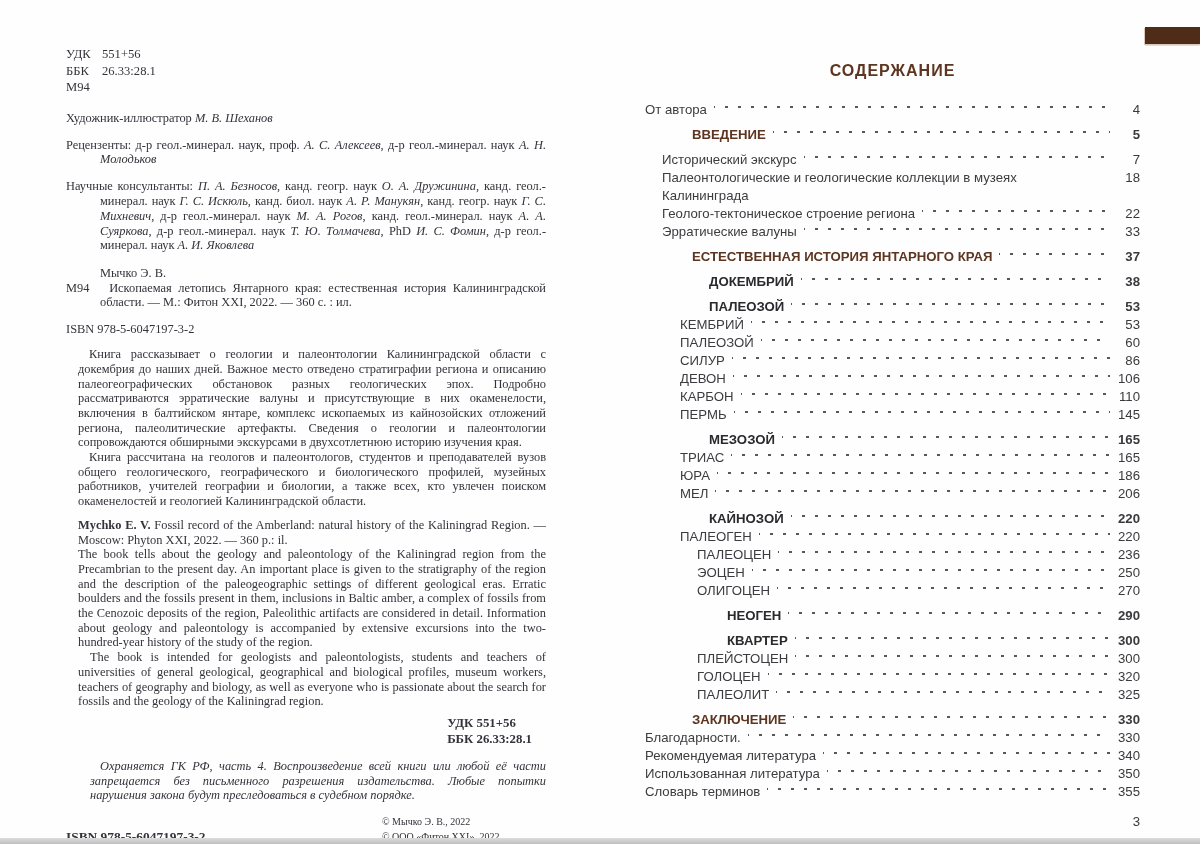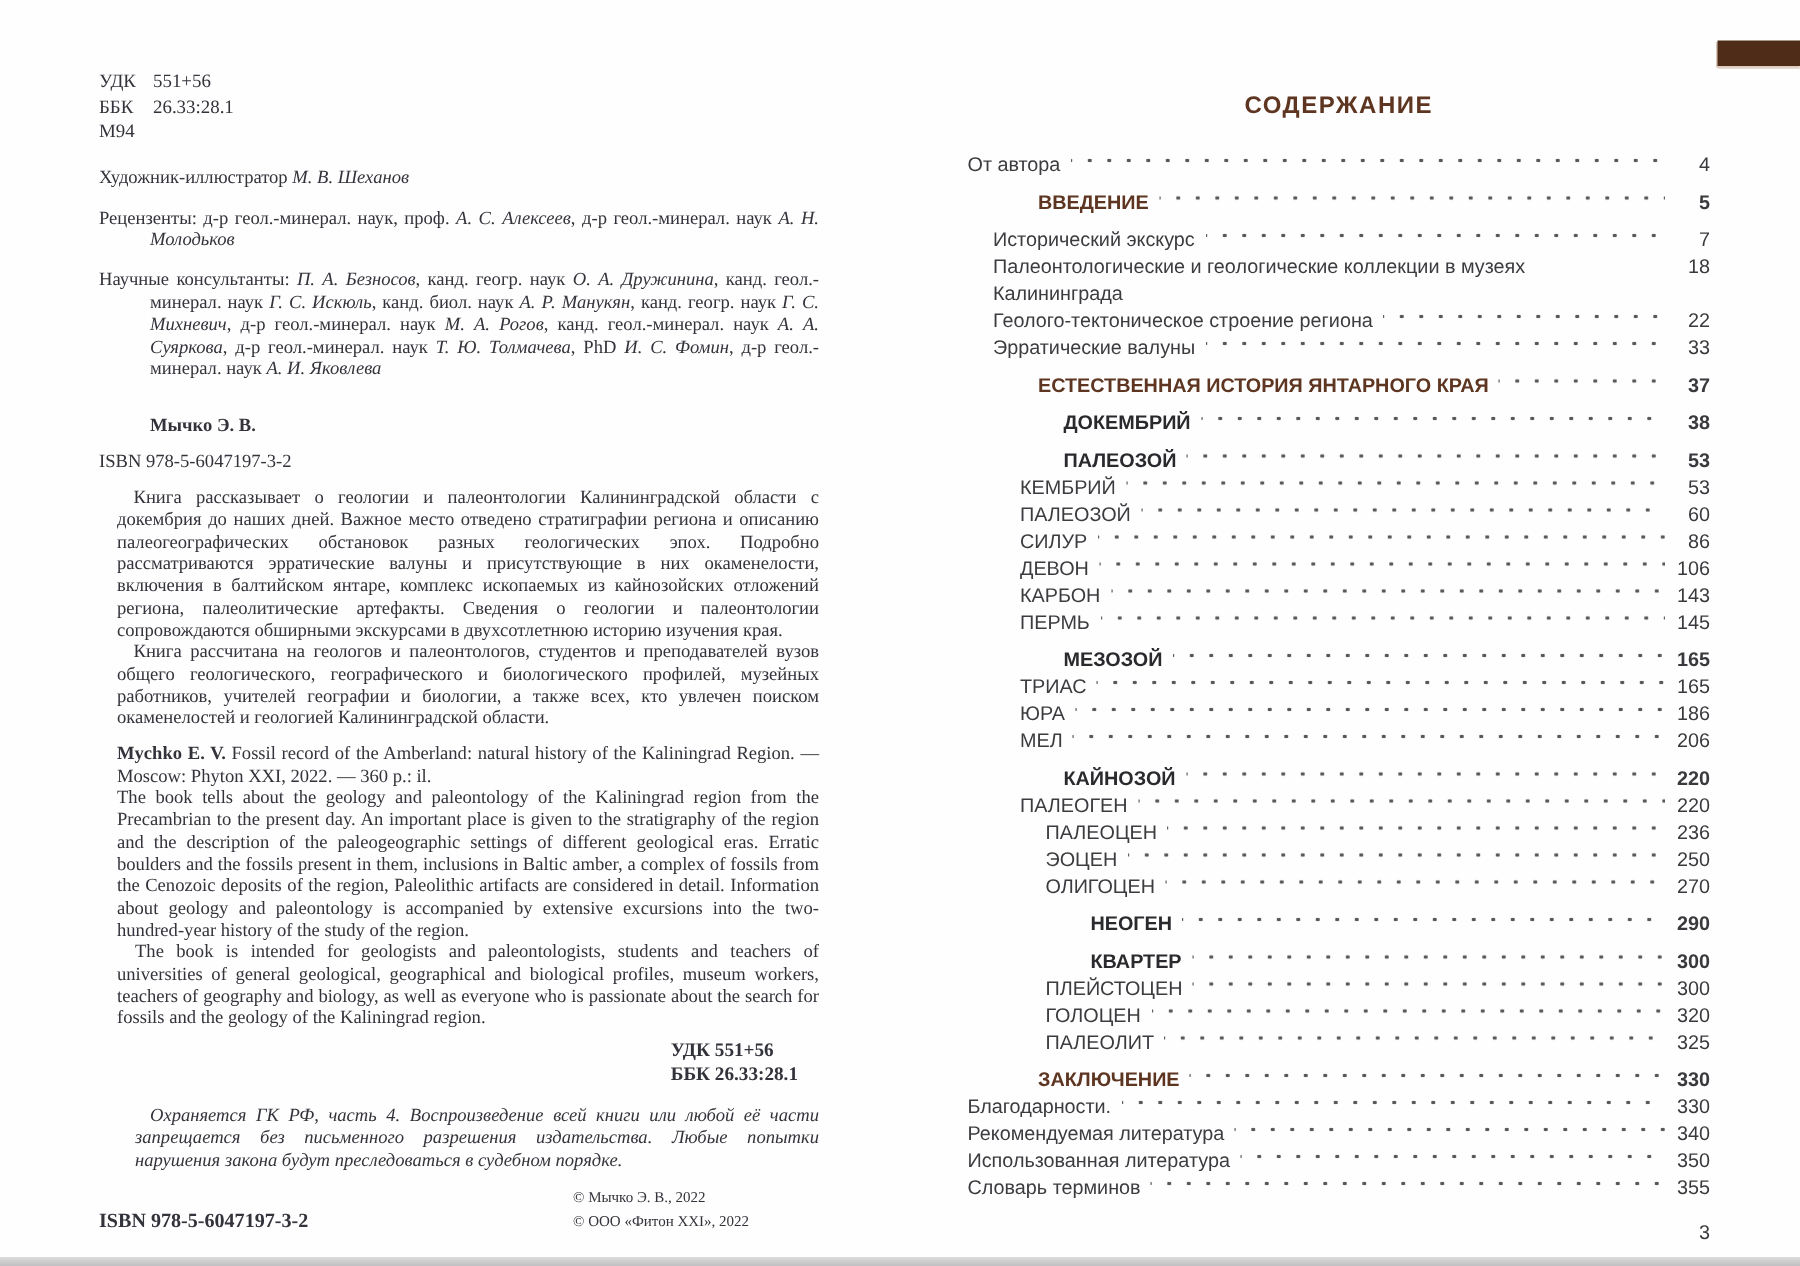--- a/index.html
+++ b/index.html
@@ -9,21 +9,21 @@
   .bd{font-weight:bold}
 
   
   .page-left{position:absolute;left:0;top:0;width:600px;height:844px;overflow:hidden;
              box-sizing:border-box;padding:46px 54px 0 66px;
              font-size:12.4px;line-height:14.7px;}
   .catline{font-size:12.6px;line-height:16.5px;}
   .cat-label{display:inline-block;width:36px;}
   .p-ill{margin-top:15px;}
   .hang{padding-left:34px;text-indent:-34px;text-align:justify;margin-top:11px;}
-  .author{font-weight:bold;margin-left:34px;margin-top:23px;}
+  .author{font-weight:normal;margin-left:34px;margin-top:13px;}
   .isbn-line{margin-top:9px;}
   .annot{margin-left:12px;margin-top:10px;}
   .annot p{margin:0;text-align:justify;text-indent:11px;}
   .noindent{text-indent:0 !important;}
   .enblock{margin-left:12px;margin-top:9px;}
   .enblock p{margin:0;text-align:justify;}
   .enblock .first-indent{text-indent:12px;}
   .udk-right{font-weight:bold;width:-moz-fit-content;width:fit-content;
              margin:6px 14px 0 auto;line-height:16px;font-size:12.8px;}
   .legal{font-style:italic;margin:12px 0 0 24px;text-align:justify;text-indent:10px;}
@@ -73,20 +73,21 @@
     </div>
     <div class="catline">М94</div>
 
     <p class="p-ill"><span>Художник-иллюстратор </span><span class="it">М. В. Шеханов</span></p>
 
     <p class="hang"><span>Рецензенты: д-р геол.-минерал. наук, проф. </span><span class="it">А. С. Алексеев</span><span>, д-р геол.-минерал. наук </span><span class="it">А. Н. Молодьков</span></p>
 
     <p class="hang"><span>Научные консультанты: </span><span class="it">П. А. Безносов</span><span>, канд. геогр. наук </span><span class="it">О. А. Дружинина</span><span>, канд. геол.-минерал. наук </span><span class="it">Г. С. Искюль</span><span>, канд. биол. наук </span><span class="it">А. Р. Манукян</span><span>, канд. геогр. наук </span><span class="it">Г. С. Михневич</span><span>, д-р геол.-минерал. наук </span><span class="it">М. А. Рогов</span><span>, канд. геол.-минерал. наук </span><span class="it">А. А. Суяркова</span><span>, д-р геол.-минерал. наук </span><span class="it">Т. Ю. Толмачева</span><span>, PhD </span><span class="it">И. С. Фомин</span><span>, д-р геол.-минерал. наук </span><span class="it">А. И. Яковлева</span></p>
 
     <div class="author">Мычко Э. В.</div>
+    <p class="hang" style="margin-top:0"><span>М94&nbsp;&nbsp;&nbsp;</span><span>Ископаемая летопись Янтарного края: естественная история Калининградской области. — М.: Фитон XXI, 2022. — 360 с. : ил.</span></p>
 
     <div class="isbn-line">ISBN 978-5-6047197-3-2</div>
 
     <div class="annot">
       <p>Книга рассказывает о геологии и палеонтологии Калининградской области с докембрия до наших дней. Важное место отведено стратиграфии региона и описанию палеогеографических обстановок разных геологических эпох. Подробно рассматриваются эрратические валуны и присутствующие в них окаменелости, включения в балтийском янтаре, комплекс ископаемых из кайнозойских отложений региона, палеолитические артефакты. Сведения о геологии и палеонтологии сопровождаются обширными экскурсами в двухсотлетнюю историю изучения края.</p>
       <p>Книга рассчитана на геологов и палеонтологов, студентов и преподавателей вузов общего геологического, географического и биологического профилей, музейных работников, учителей географии и биологии, а также всех, кто увлечен поиском окаменелостей и геологией Калининградской области.</p>
     </div>
 
     <div class="enblock">
       <p><span class="bd">Mychko E. V.</span><span> Fossil record of the Amberland: natural history of the Kaliningrad Region. — Moscow: Phyton XXI, 2022. — 360 p.: il.</span></p>
@@ -174,21 +175,21 @@
           <span class="toc-page">86</span>
         </div>
         <div class="toc-row lvl2">
           <span class="toc-label">ДЕВОН</span>
           <span class="leader"></span>
           <span class="toc-page">106</span>
         </div>
         <div class="toc-row lvl2">
           <span class="toc-label">КАРБОН</span>
           <span class="leader"></span>
-          <span class="toc-page">143</span>
+          <span class="toc-page">110</span>
         </div>
         <div class="toc-row lvl2">
           <span class="toc-label">ПЕРМЬ</span>
           <span class="leader"></span>
           <span class="toc-page">145</span>
         </div>
         <div class="toc-row lvl1 bd gap">
           <span class="toc-label">МЕЗОЗОЙ</span>
           <span class="leader"></span>
           <span class="toc-page">165</span>

